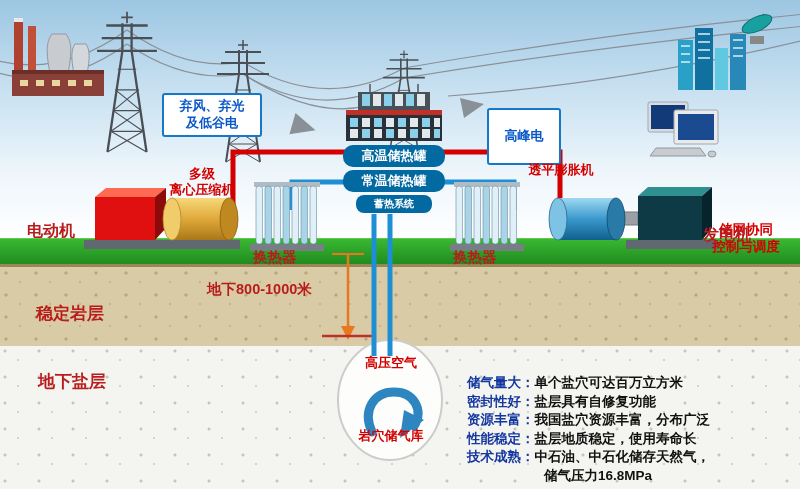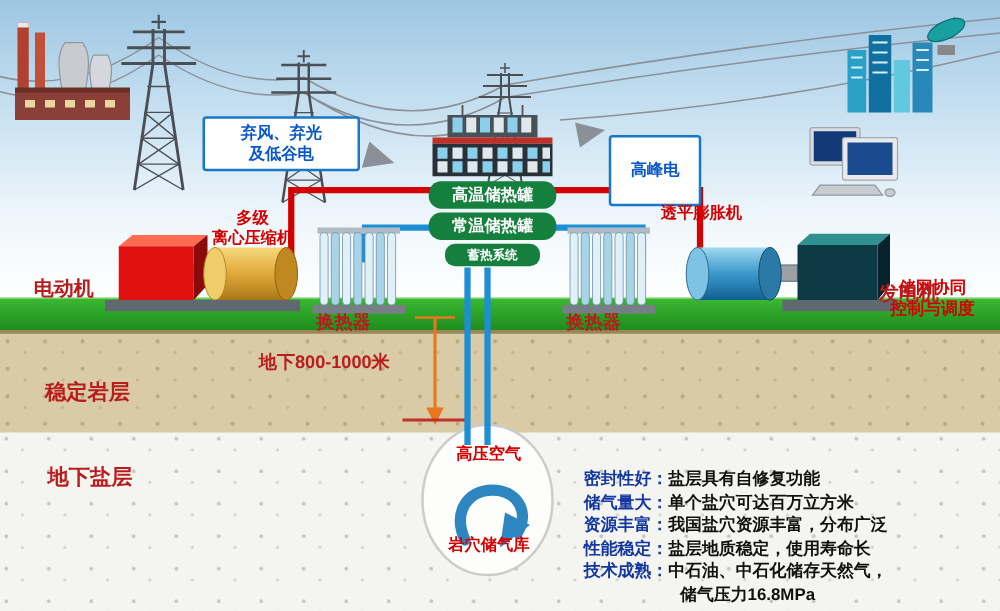--- a/index.html
+++ b/index.html
@@ -19,25 +19,25 @@
   .salt{top:346px;height:143px;z-index:1;
        background-image:
          radial-gradient(circle at 5px 5px,#c6c6c0 1.2px,transparent 1.8px),
          radial-gradient(circle at 18px 14px,#d4d4ce 1px,transparent 1.5px);
        background-size:34px 26px;background-color:#f4f4f0;}
   .art{position:absolute;left:0;top:0;z-index:5;}
   
   .lbl{position:absolute;z-index:10;font-weight:bold;white-space:nowrap;}
   .red-lbl{color:#d40000;text-align:center;font-size:13px;line-height:1.25;}
   .black-lbl{color:#b91c1c;}
-  .tank{position:absolute;z-index:10;background:#15803d;color:#fff;font-weight:bold;
+  .tank{position:absolute;z-index:10;background:#0369a1;color:#fff;font-weight:bold;
         text-align:center;border-radius:10px;font-size:13px;padding:2px 0;}
   .callout{position:absolute;z-index:10;background:#fff;border:2px solid #1878c8;
         color:#0a58c8;font-weight:bold;text-align:center;font-size:13px;
-        border-radius:3px;padding:3px 19px;line-height:1.3;}
+        border-radius:3px;padding:3px 6px;line-height:1.3;}
   .features{position:absolute;z-index:10;left:467px;top:374px;width:330px;}
   .feat-row{display:flex;font-size:13.5px;font-weight:bold;line-height:18.5px;white-space:nowrap;}
   .feat-key{color:#1538a0;}
   .feat-val{color:#111;}
   .feat-row.indent{padding-left:77px;}
 </style>
 </head>
 <body>
 
 <div class="scene">
@@ -258,28 +258,28 @@
   <div class="lbl black-lbl" style="left:453px;top:248px;font-size:14.5px;">换热器</div>
   <div class="lbl black-lbl" style="left:207px;top:280px;font-size:14.5px;">地下800-1000米</div>
   <div class="lbl black-lbl" style="left:36px;top:302px;font-size:17px;">稳定岩层</div>
   <div class="lbl black-lbl" style="left:38px;top:370px;font-size:17px;">地下盐层</div>
 
   <div class="lbl red-lbl" style="left:358px;top:355px;width:66px;">高压空气</div>
   <div class="lbl red-lbl" style="left:352px;top:428px;width:78px;">岩穴储气库</div>
 
   <div class="features">
     <div class="feat-row">
+      <span class="feat-key">储气量大：</span>
+        <span class="feat-val">单个盐穴可达百万立方米</span>
+    </div>
+    <div class="feat-row">
       <span class="feat-key">密封性好：</span>
         <span class="feat-val">盐层具有自修复功能</span>
     </div>
     <div class="feat-row">
-      <span class="feat-key">储气量大：</span>
-        <span class="feat-val">单个盐穴可达百万立方米</span>
-    </div>
-    <div class="feat-row">
       <span class="feat-key">资源丰富：</span>
         <span class="feat-val">我国盐穴资源丰富，分布广泛</span>
     </div>
     <div class="feat-row">
       <span class="feat-key">性能稳定：</span>
         <span class="feat-val">盐层地质稳定，使用寿命长</span>
     </div>
     <div class="feat-row">
       <span class="feat-key">技术成熟：</span>
         <span class="feat-val">中石油、中石化储存天然气，</span>

